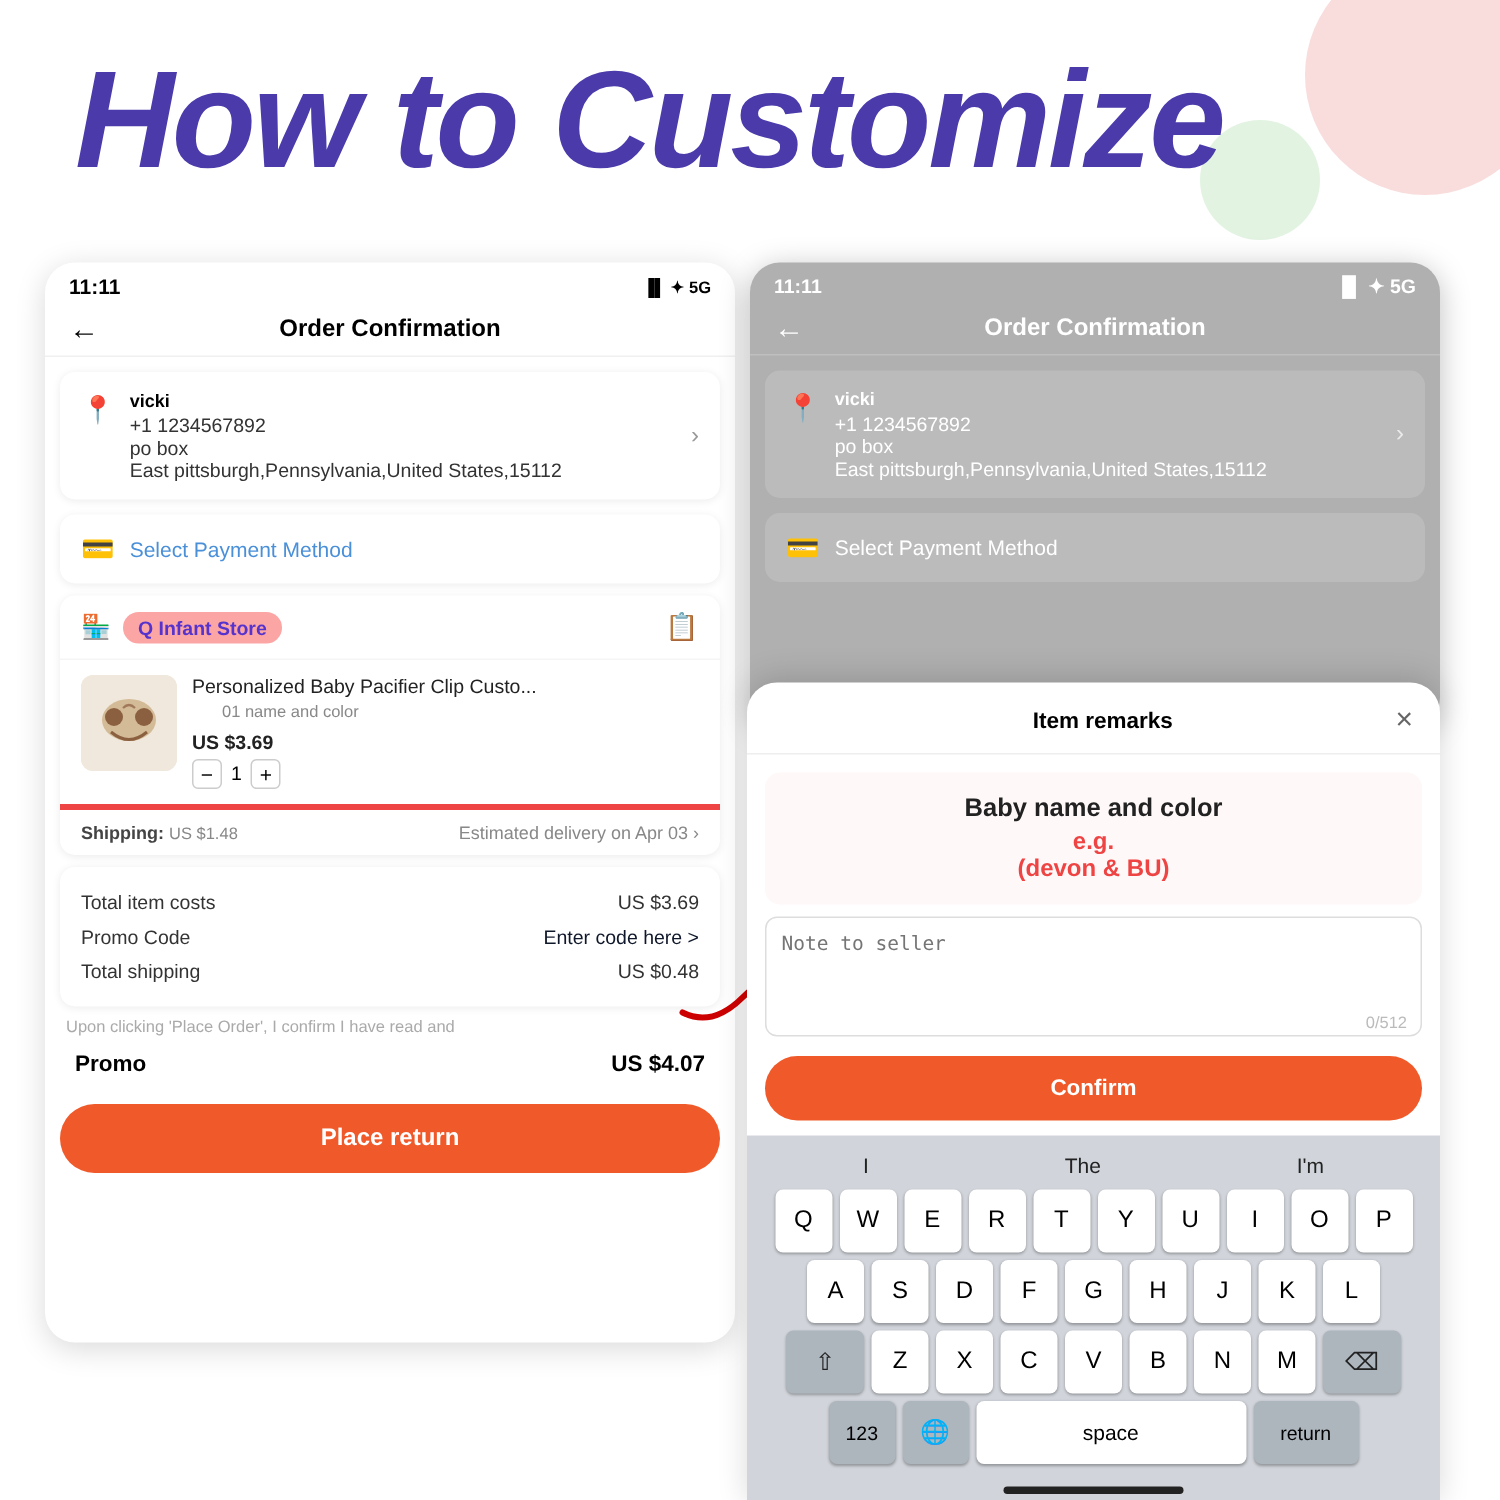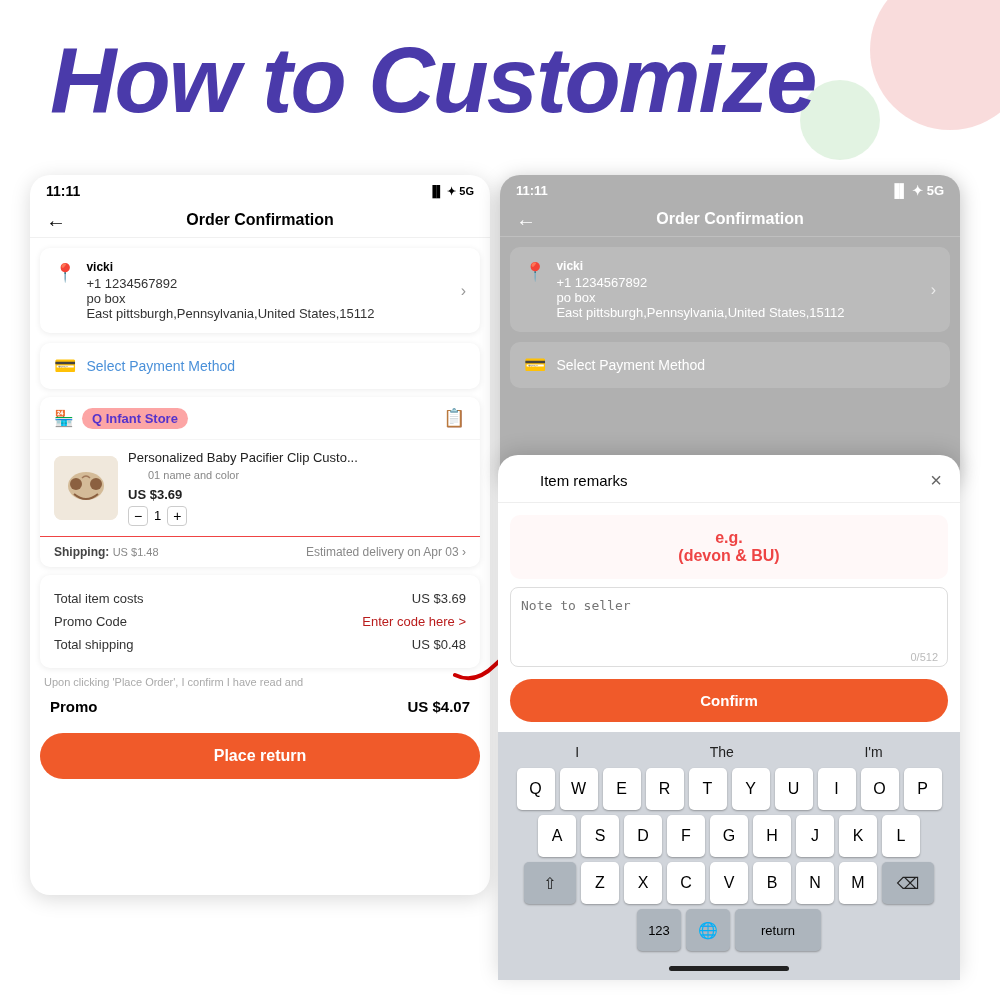--- a/index.html
+++ b/index.html
@@ -143,21 +143,21 @@
       border-radius: 12px;
       font-size: 13px;
       font-weight: 600;
     }
     .note-icon { font-size: 18px; color: #666; }
 
     .product-row {
       display: flex;
       padding: 10px 14px;
       gap: 10px;
-      align-items: center;
+      align-items: flex-start;
     }
     .product-thumb {
       width: 64px;
       height: 64px;
       background: #f0e8dc;
       border-radius: 8px;
       display: flex;
       align-items: center;
       justify-content: center;
       font-size: 28px;
@@ -171,41 +171,41 @@
     .qty-row { display: flex; align-items: center; gap: 6px; margin-top: 4px; }
     .qty-btn { width: 20px; height: 20px; border: 1px solid #ccc; border-radius: 4px; background: #fff; display: flex; align-items: center; justify-content: center; font-size: 14px; cursor: pointer; }
     .qty-num { font-size: 13px; }
 
     .shipping-row {
       padding: 8px 14px;
       display: flex;
       justify-content: space-between;
       font-size: 12px;
       color: #444;
-      border-top: 1px solid #ef4444;
+      border-top: 4px solid #ef4444;
     }
     .shipping-label { font-weight: 600; }
     .shipping-est { color: #888; }
 
     .summary-card {
       margin: 8px 10px;
       background: #fff;
       border-radius: 10px;
       box-shadow: 0 1px 6px rgba(0,0,0,0.08);
       padding: 12px 14px;
     }
     .summary-title { font-weight: 700; font-size: 14px; margin-bottom: 8px; }
     .summary-row {
       display: flex;
       justify-content: space-between;
       font-size: 13px;
       padding: 4px 0;
       color: #333;
     }
-    .summary-row .link-style { color: #b91c1c; }
+    .summary-row .link-style { color: #0f172a; }
 
     .disclaimer {
       margin: 4px 10px 0;
       font-size: 11px;
       color: #aaa;
       padding: 0 4px;
     }
 
     .total-row {
       display: flex;
@@ -266,21 +266,21 @@
       box-shadow: 0 -4px 20px rgba(0,0,0,0.15);
       overflow: hidden;
     }
     .popup-header {
       display: flex;
       justify-content: space-between;
       align-items: center;
       padding: 14px 18px 10px;
       border-bottom: 1px solid #eee;
     }
-    .popup-title { font-size: 15px; font-weight: 400; text-align: left; flex: 1; }
+    .popup-title { font-size: 15px; font-weight: 700; text-align: center; flex: 1; }
     .popup-close { font-size: 20px; color: #666; cursor: pointer; }
 
     .popup-instruction {
       background: #fff8f8;
       margin: 12px 12px 8px;
       border-radius: 10px;
       padding: 14px 16px;
       text-align: center;
     }
     .popup-instruction-title {
@@ -364,21 +364,21 @@
       font-weight: 400;
       box-shadow: 0 1px 2px rgba(0,0,0,0.3);
       cursor: pointer;
     }
     .key-dark {
       background: #adb5bd;
       color: #222;
     }
     .key-wide { width: 52px; }
     .key-space { width: 180px; font-size: 14px; }
-    .key-return { width: 86px; font-size: 13px; background: #adb5bd; }
+    .key-return { width: 70px; font-size: 13px; background: #adb5bd; }
     .key-123 { width: 44px; font-size: 13px; background: #adb5bd; }
     .key-globe { width: 44px; background: #adb5bd; }
     .key-backspace { width: 52px; background: #adb5bd; }
 
     
     .red-arrow {
       position: absolute;
       top: 635px;
       left: 435px;
       width: 120px;
@@ -523,20 +523,21 @@
 </svg>
 
 <div class="item-remarks-popup">
   <div class="popup-header">
     <div style="width:24px;"></div>
     <span class="popup-title">Item remarks</span>
     <span class="popup-close">×</span>
   </div>
 
   <div class="popup-instruction">
+    <div class="popup-instruction-title">Baby name and color</div>
     <div class="popup-instruction-example" style="white-space:pre-line;">e.g.
 (devon &amp; BU)</div>
   </div>
 
   <div class="popup-textarea-area">
     <textarea class="popup-textarea" placeholder="Note to seller" style=""></textarea>
     <span class="popup-char-count">0/512</span>
   </div>
 
   <button class="confirm-btn">Confirm</button>
@@ -578,19 +579,20 @@
       <div class="key">C</div>
       <div class="key">V</div>
       <div class="key">B</div>
       <div class="key">N</div>
       <div class="key">M</div>
       <div class="key key-dark key-backspace">⌫</div>
     </div>
     <div class="keyboard-row">
       <div class="key key-123">123</div>
       <div class="key key-globe">🌐</div>
+      <div class="key key-space">space</div>
       <div class="key key-return">return</div>
     </div>
     <div style="height:20px; background:#d1d5db; display:flex; justify-content:center; align-items:center; padding-top:4px;">
       <div style="width:120px; height:5px; background:#222; border-radius:3px;"></div>
     </div>
   </div>
 </div>
 
 </body></html>

